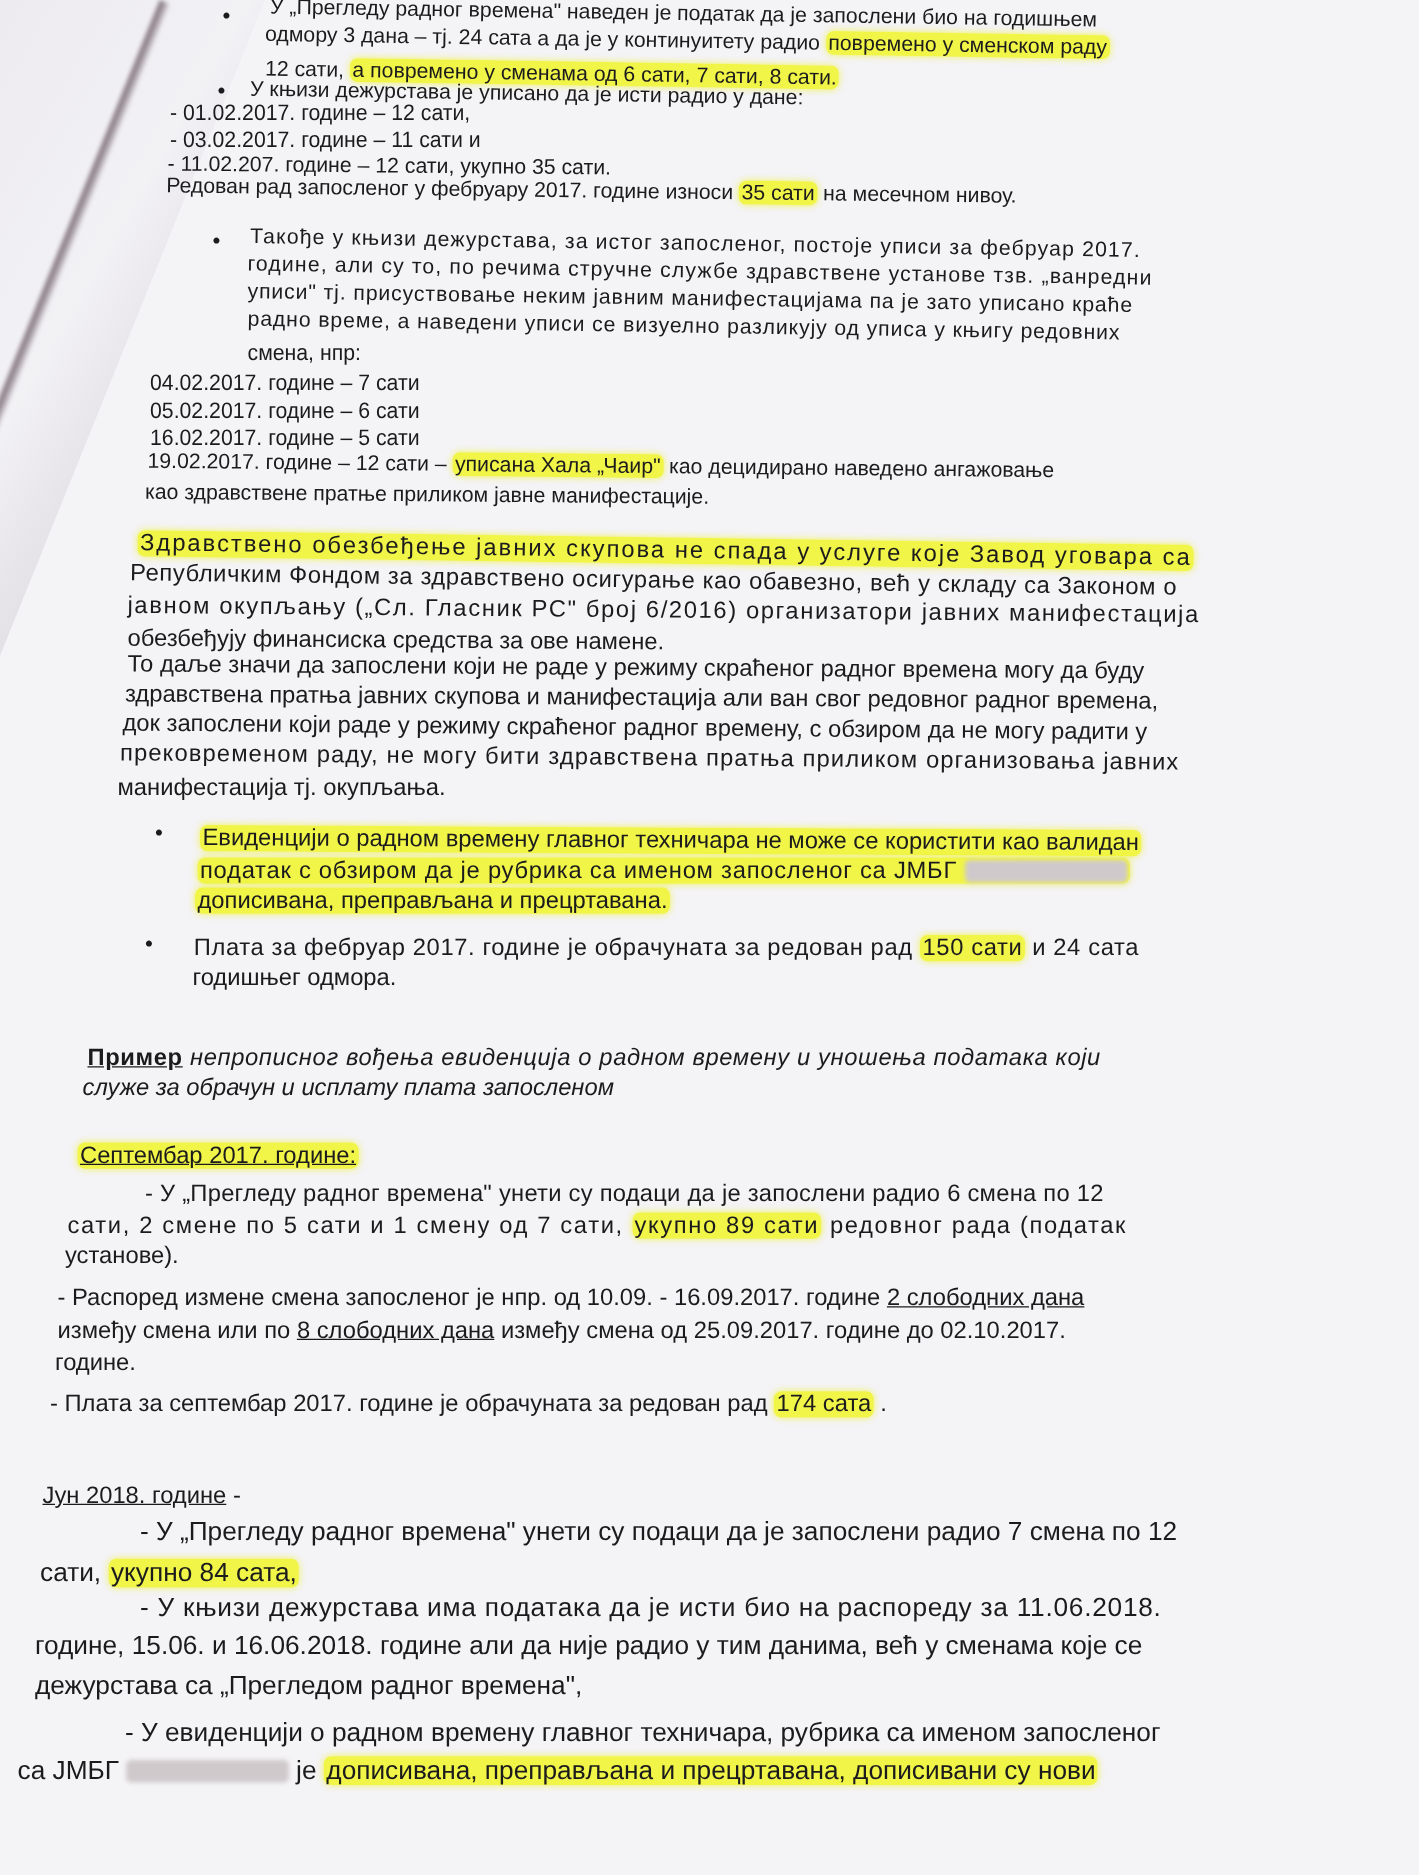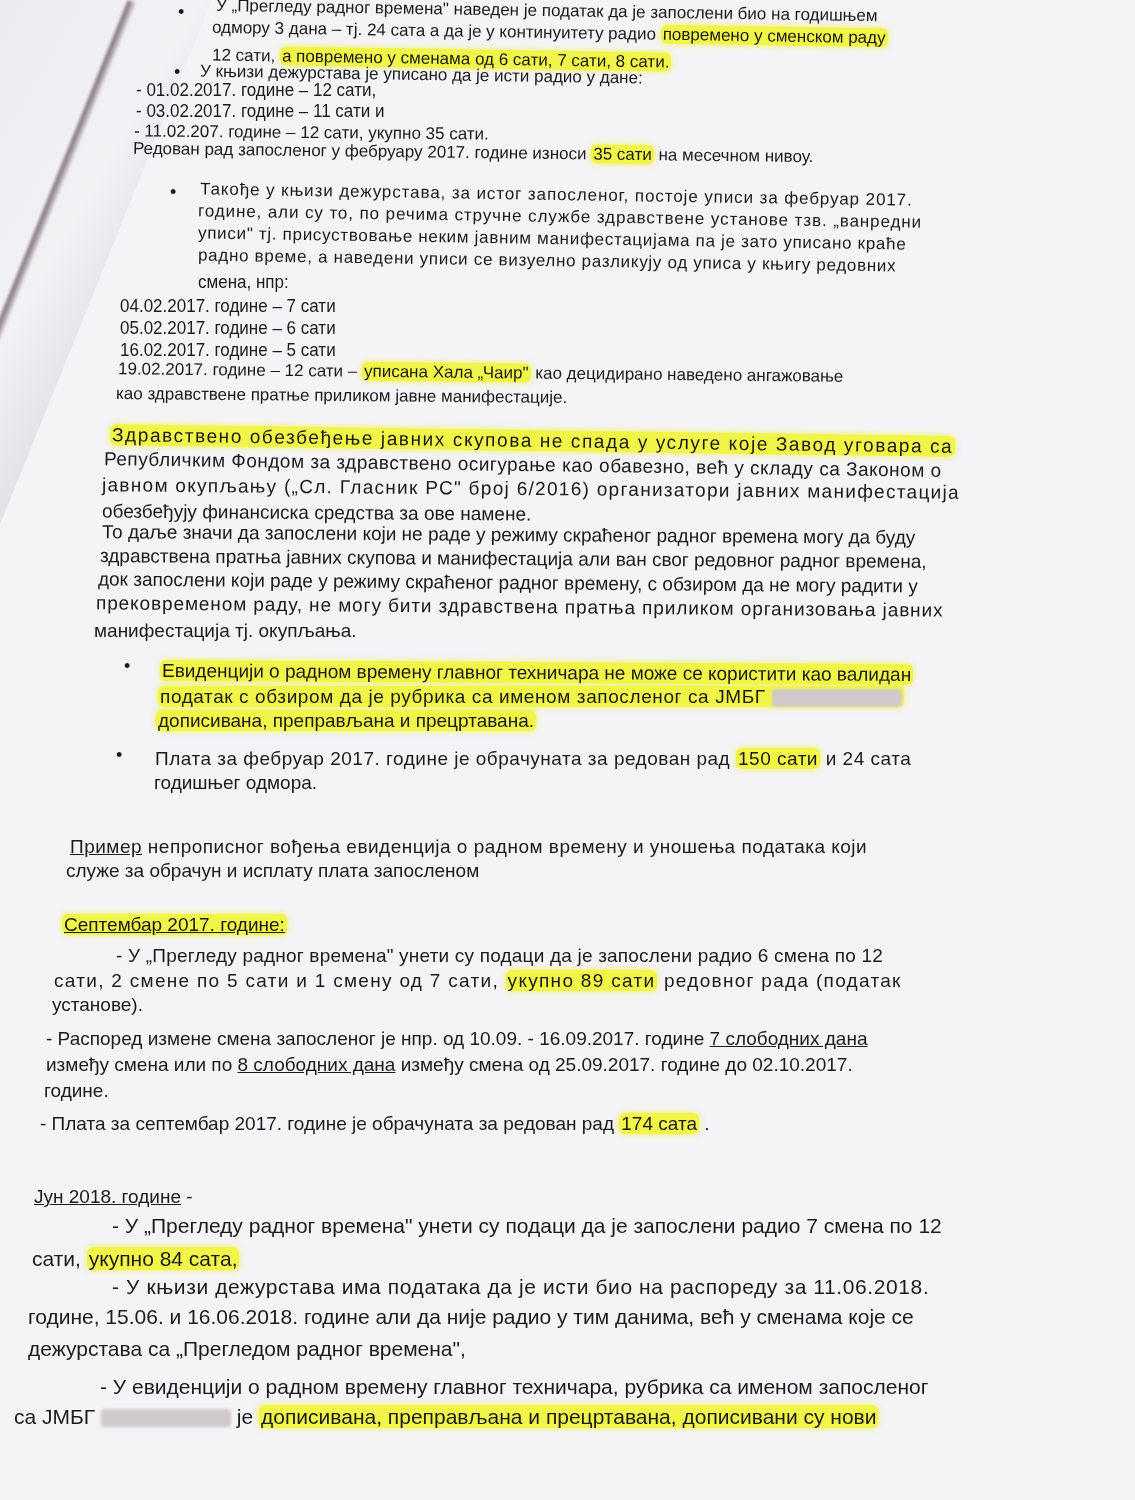--- a/index.html
+++ b/index.html
@@ -21,22 +21,22 @@
   }
   .page {
     position:absolute; left:0; top:0; width:1135px; height:1500px;
   }
   .line { position:absolute; white-space:nowrap; font-size:19px; line-height:22px; }
   .sm { font-size:17px; transform:scaleY(1.05); }
   .md { font-size:19px; }
   .lg { font-size:21px; }
   .hl { background:rgba(240,245,40,.85); border-radius:6px; padding:0 2px; box-shadow:0 0 6px rgba(240,245,40,.8); }
   .u { text-decoration:underline; }
-  .b { font-weight:normal; }
-  .i { }
+  .b { font-weight:bold; }
+  .i { font-style:italic; }
   .redact { display:inline-block; width:130px; height:18px; background:#cfc9cb; border-radius:4px; vertical-align:middle; filter:blur(1.5px); }
   .bullet { position:absolute; font-size:18px; }
 </style>
 </head>
 <body>
 
 <div class="under-page"></div>
 <div class="fold"></div>
 
 <div class="page">
@@ -82,21 +82,21 @@
   <div class="line md" style="left:155px;top:748px;letter-spacing:.5px"><span>Плата за фебруар 2017. године је обрачуната за редован рад</span> <span class="hl">150 сати</span><span> и 24 сата</span></div>
   <div class="line md" style="left:154px;top:772px">годишњег одмора.</div>
 
   <div class="line md" style="left:70px;top:836px;letter-spacing:.5px"><span class="b u">Пример</span><span class="i"> непрописног вођења евиденција о радном времену и уношења података који</span></div>
   <div class="line md i" style="left:66px;top:860px">служе за обрачун и исплату плата запосленом</div>
 
   <div class="line md" style="left:62px;top:914px"><span class="u hl">Септембар 2017. године:</span></div>
   <div class="line md" style="left:116px;top:945px;letter-spacing:.2px">- У „Прегледу радног времена" унети су подаци да је запослени радио 6 смена по 12</div>
   <div class="line md" style="left:54px;top:970px;letter-spacing:1.3px"><span>сати, 2 смене по 5 сати и 1 смену од 7 сати,</span> <span class="hl">укупно 89 сати</span> <span>редовног рада (податак</span></div>
   <div class="line md" style="left:52px;top:994px">установе).</div>
-  <div class="line md" style="left:46px;top:1028px"><span>- Распоред  измене смена запосленог је нпр. од 10.09. - 16.09.2017. године</span> <span class="u">7 слободних дана</span></div>
+  <div class="line md" style="left:46px;top:1028px"><span>- Распоред  измене смена запосленог је нпр. од 10.09. - 16.09.2017. године</span> <span class="u">2 слободних дана</span></div>
   <div class="line md" style="left:46px;top:1054px"><span>између смена или по</span> <span class="u">8 слободних дана</span> <span>између смена од 25.09.2017. године до 02.10.2017.</span></div>
   <div class="line md" style="left:44px;top:1080px">године.</div>
   <div class="line md" style="left:40px;top:1113px"><span>- Плата за септембар 2017. године је обрачуната за редован рад</span> <span class="hl">174 сата</span><span> .</span></div>
 
   <div class="line md" style="left:34px;top:1186px"><span class="u">Јун 2018. године</span><span> -</span></div>
   <div class="line lg" style="left:112px;top:1215px">- У „Прегледу радног времена" унети су подаци да је запослени радио 7 смена по 12</div>
   <div class="line lg" style="left:32px;top:1248px"><span>сати,</span> <span class="hl">укупно  84 сата,</span></div>
   <div class="line lg" style="left:112px;top:1276px;letter-spacing:.6px">- У књизи дежурстава има података да је исти био на распореду за 11.06.2018.</div>
   <div class="line lg" style="left:28px;top:1306px">године, 15.06. и 16.06.2018. године али да није радио у тим данима, већ у сменама које се</div>
   <div class="line lg" style="left:28px;top:1338px">дежурстава са „Прегледом радног времена",</div>

